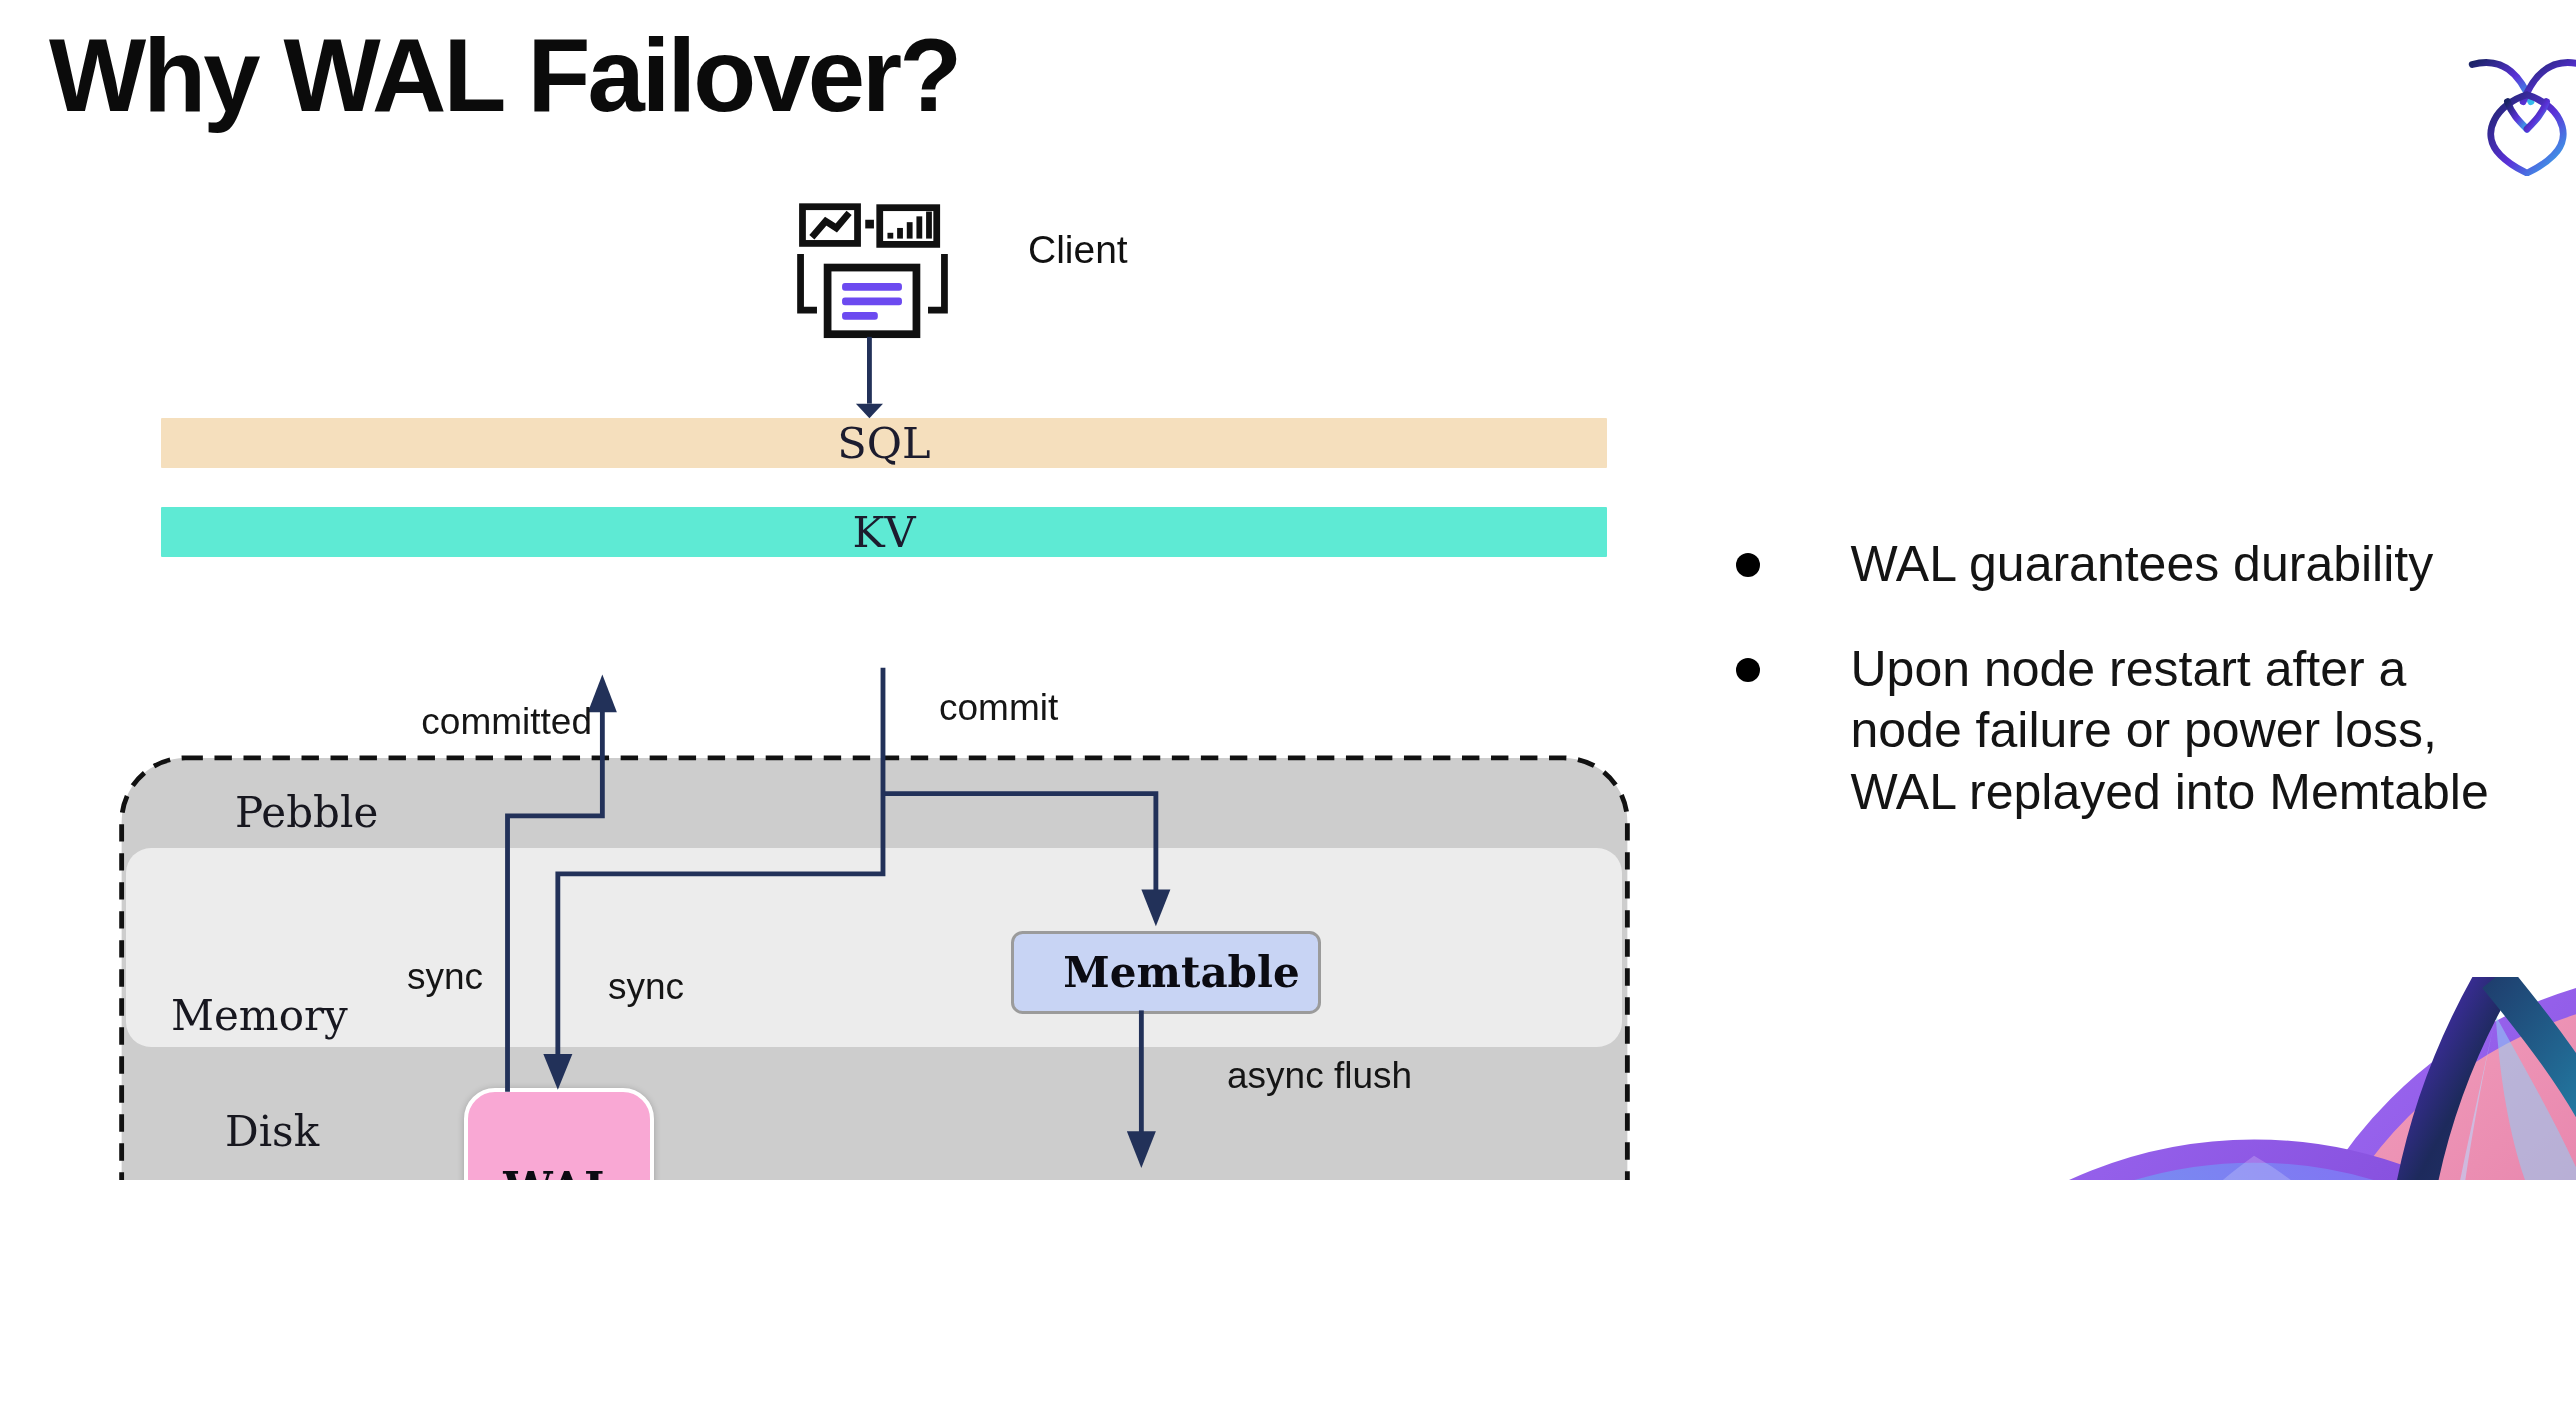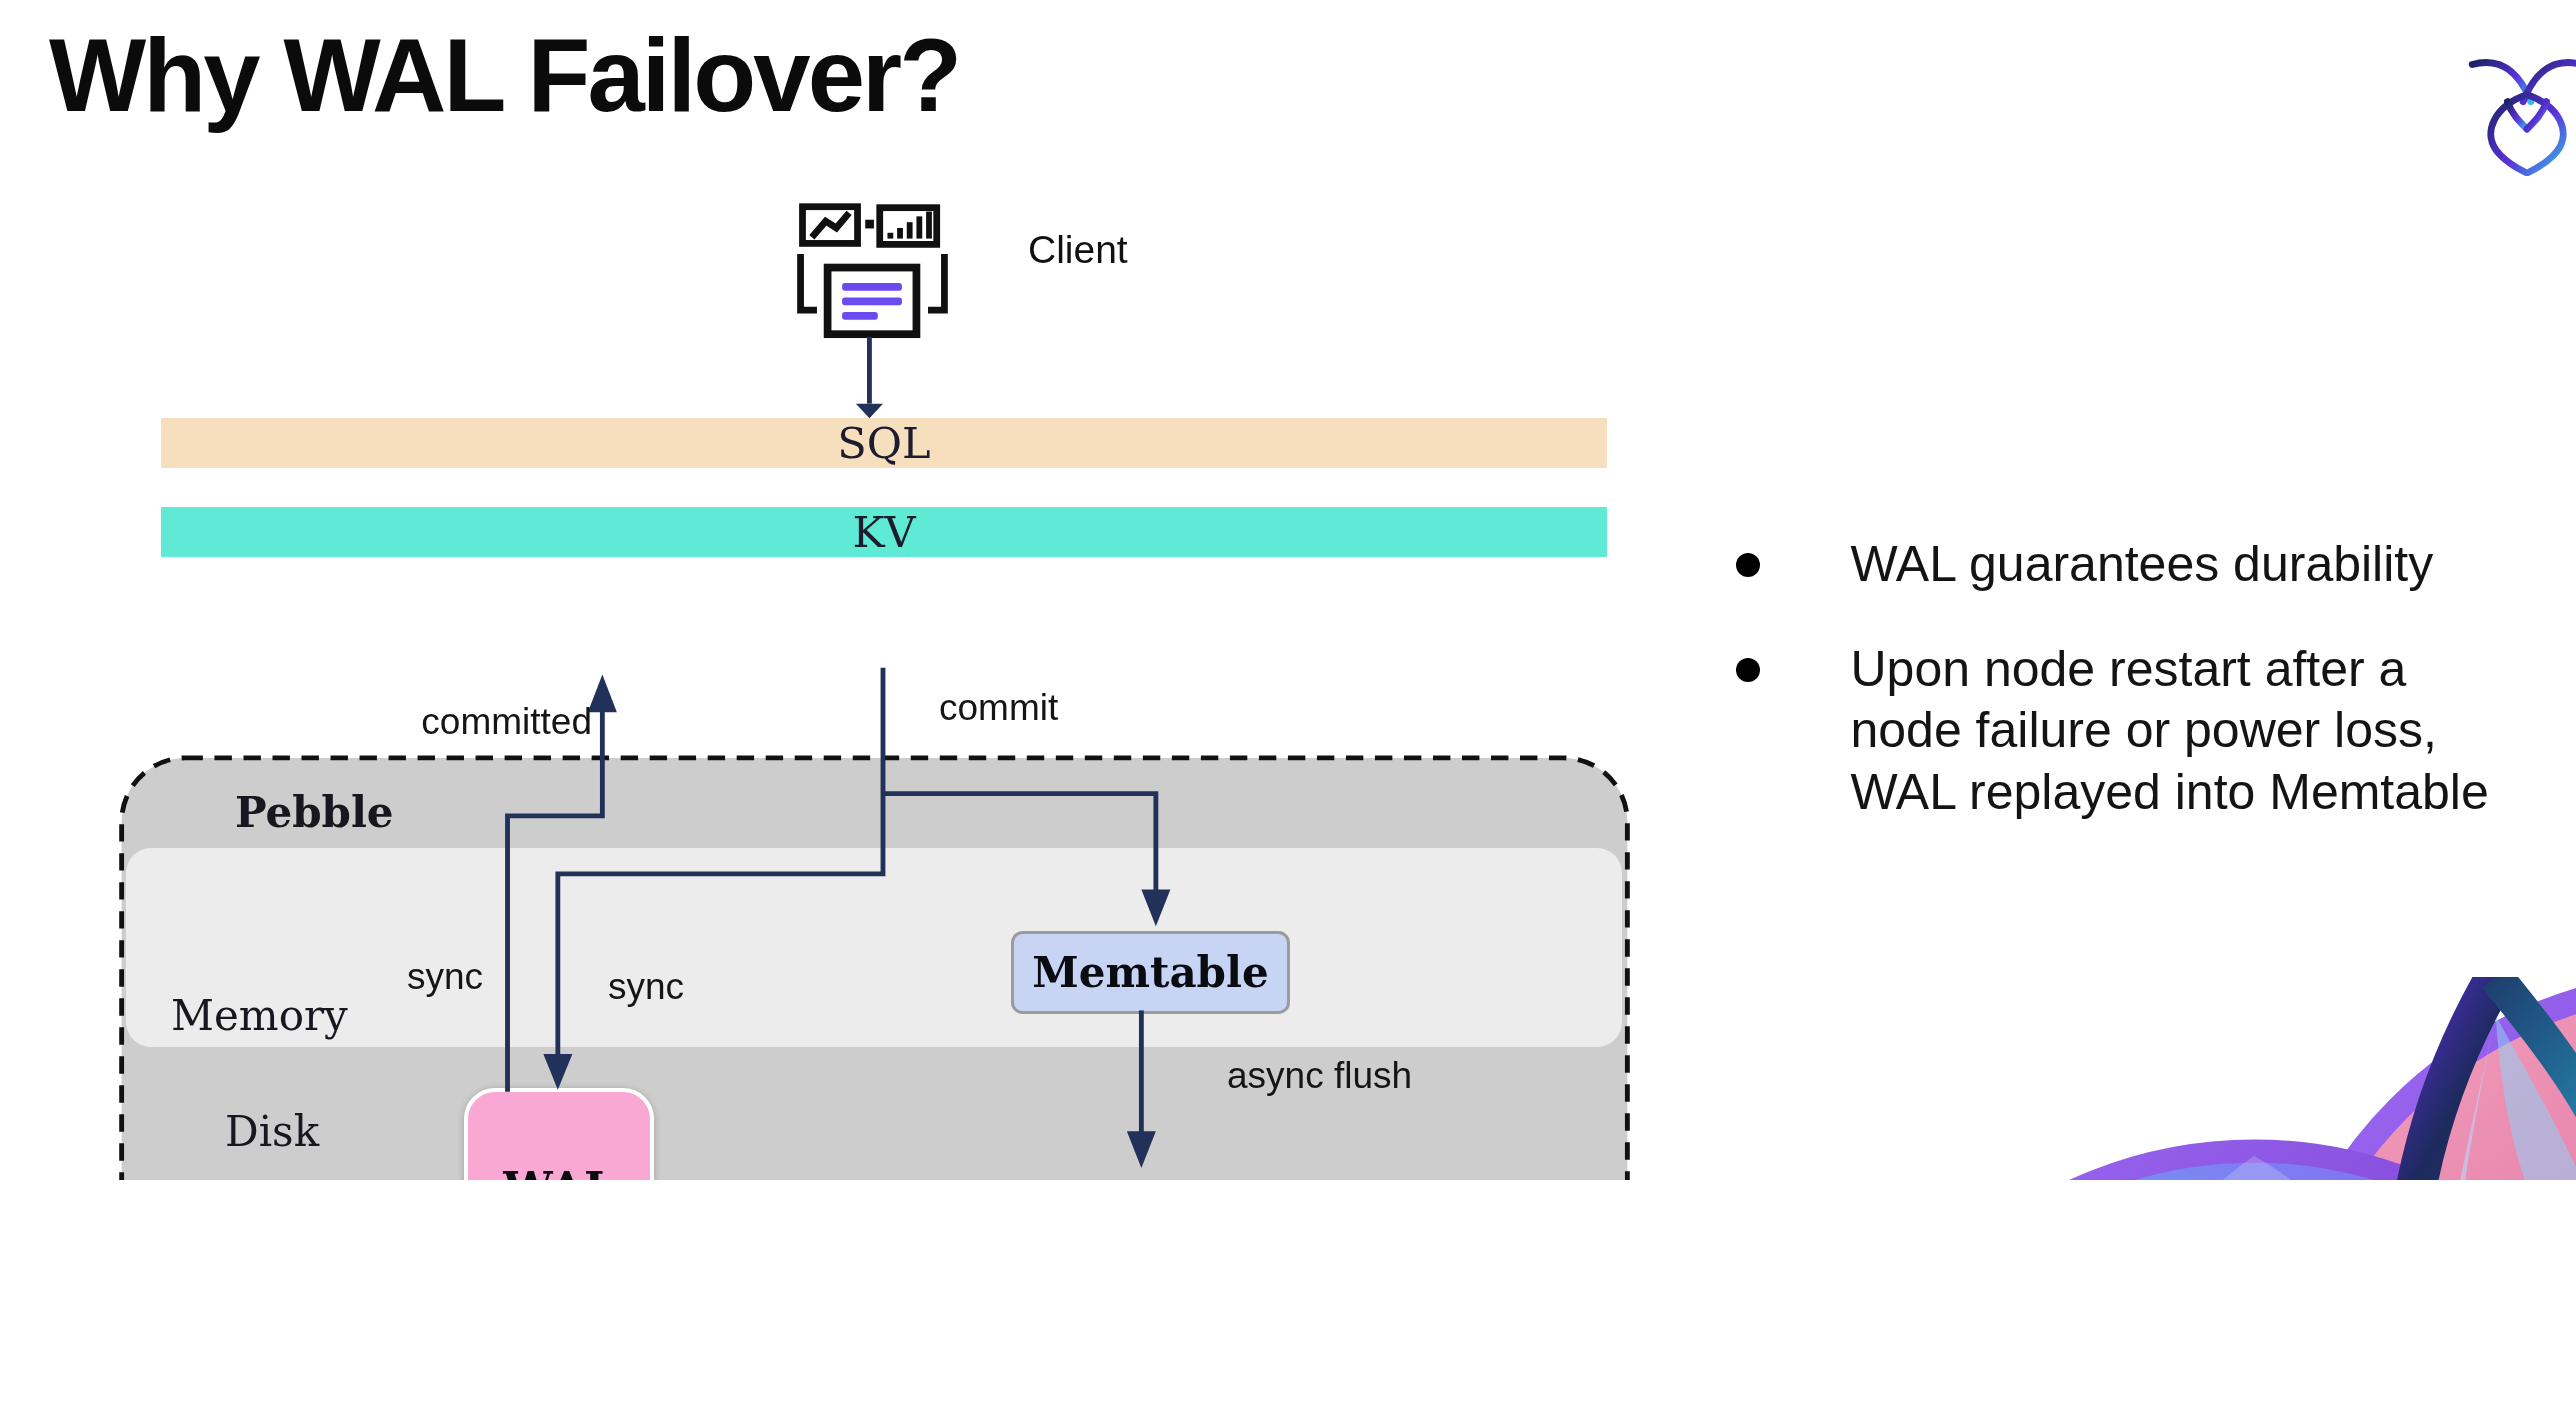--- a/index.html
+++ b/index.html
@@ -20,21 +20,21 @@
   .bar-sql{top:418px;height:50px;}
   .bar-kv{top:507px;height:50px;}
   .bar-storage{top:578px;height:90px;}
 
   .pebble-fill{left:104px;top:755px;width:1513px;height:646px;}
   .memory-strip{left:112px;top:848px;width:1496px;height:199px;
     background:#ececec;border-radius:25px;}
 
   .zone-label{font-family:"DejaVu Serif","Liberation Serif",serif;
     font-size:42px;color:#17171f;}
-  .lbl-pebble{left:221px;top:788px;font-weight:bold;}
+  .lbl-pebble{left:221px;top:788px;}
   .lbl-memory{left:157px;top:991px;}
   .lbl-disk{left:211px;top:1107px;}
 
   .node{display:flex;align-items:center;justify-content:center;
     font-family:"DejaVu Serif","Liberation Serif",serif;font-weight:bold;
     color:#0b0b12;}
   .node-memtable{left:997px;top:931px;width:273px;height:77px;
     border:3.9px solid #9b9b9b;border-radius:11.6px;font-size:42px;}
   .node-wal{left:450px;top:1088px;width:182px;height:192px;
     border:4.8px solid #ffffff;border-radius:31px;font-size:44px;
@@ -123,21 +123,21 @@
 
   <svg class="abs pebble-fill" width="1513" height="646" viewBox="0 0 1563 668">
     <rect x="3" y="3" width="1557" height="662" rx="66" fill="#cdcdcd" stroke="#111" stroke-width="5" stroke-dasharray="18 12"></rect>
   </svg>
   <div class="abs memory-strip"></div>
 
   <div class="abs zone-label lbl-pebble">Pebble</div>
   <div class="abs zone-label lbl-memory">Memory</div>
   <div class="abs zone-label lbl-disk">Disk</div>
 
-  <div class="abs node node-memtable" style="background:#c8d4f4;">
+  <div class="abs node node-memtable" style="background:#c8d4f4;padding-left:31px;">
     <span>Memtable</span>
   </div>
   <div class="abs node node-wal" style="background:#f9a8d4;">
     <span>WAL</span>
   </div>
 
   <svg class="abs overlay" width="2576" height="1415" viewBox="0 0 2662 1462">
     <g fill="none" stroke="#223159" stroke-width="5">
       <path d="M 884 348 V 417"></path>
       <path d="M 510 1128 V 843 H 608 V 734"></path>

